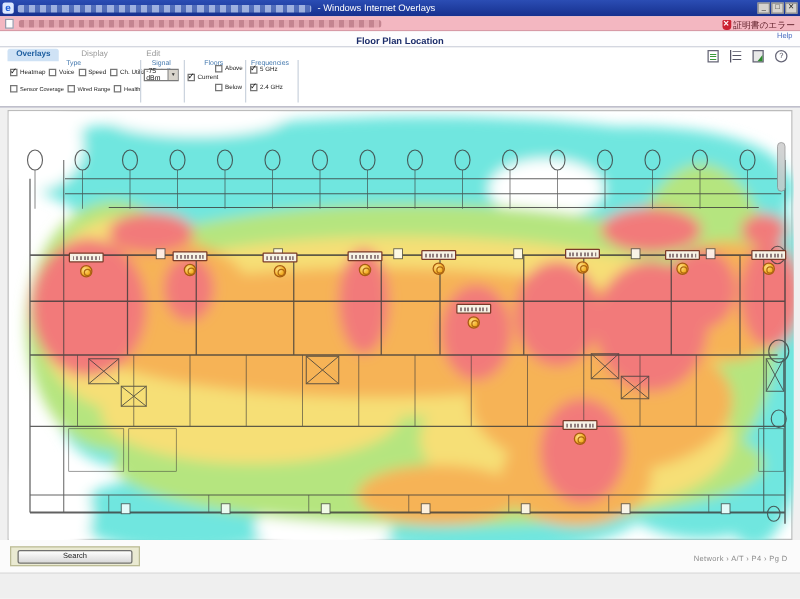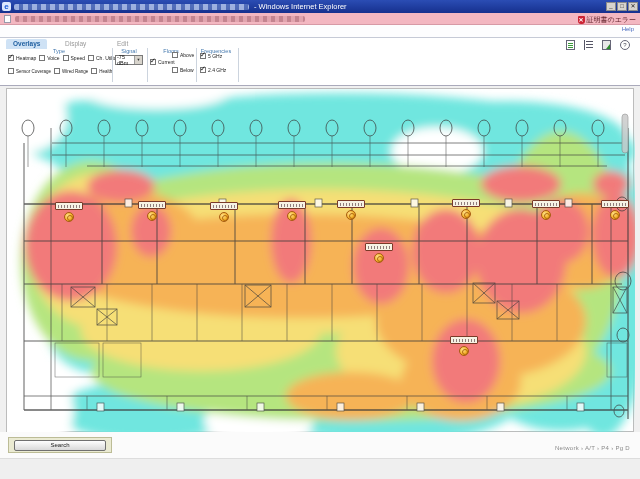--- a/index.html
+++ b/index.html
@@ -95,38 +95,39 @@
   #status-text { position:absolute; right:10px; top:13px; font-size:6px; color:#8a8a8a;
     letter-spacing:.3px; filter:blur(.35px); }
 </style>
 </head>
 <body>
 
 <div id="titlebar">
   <div id="ie-icon">e</div>
   <div id="title-redacted"></div>
   <div id="title-text">
-    - <span>Windows Internet Explorer</span></div>
+    - <span>Windows Internet Overlays</span></div>
   <div id="win-controls">
     <div class="win-btn">_</div>
     <div class="win-btn">□</div>
     <div class="win-btn">✕</div>
   </div>
 </div>
 
 <div id="addressbar">
   <div id="addr-page-icon"></div>
   <div id="addr-redacted"></div>
   <div id="cert-warning">
     <div id="cert-icon">✕</div>
     <div id="cert-text">証明書のエラー</div>
   </div>
 </div>
 
 <div id="header">
+  <div id="page-title">Floor Plan Location</div>
   <div id="help-link">Help</div>
 </div>
 
 <div id="toolbar">
   <div class="tab selected" style="left:6px;">Overlays</div>
   <div class="tab" style="left:58px;">Display</div>
   <div class="tab" style="left:110px;">Edit</div>
 
   <div class="tb-group" style="left:8px; width:102px;">
     <div class="group-label">Type</div>

